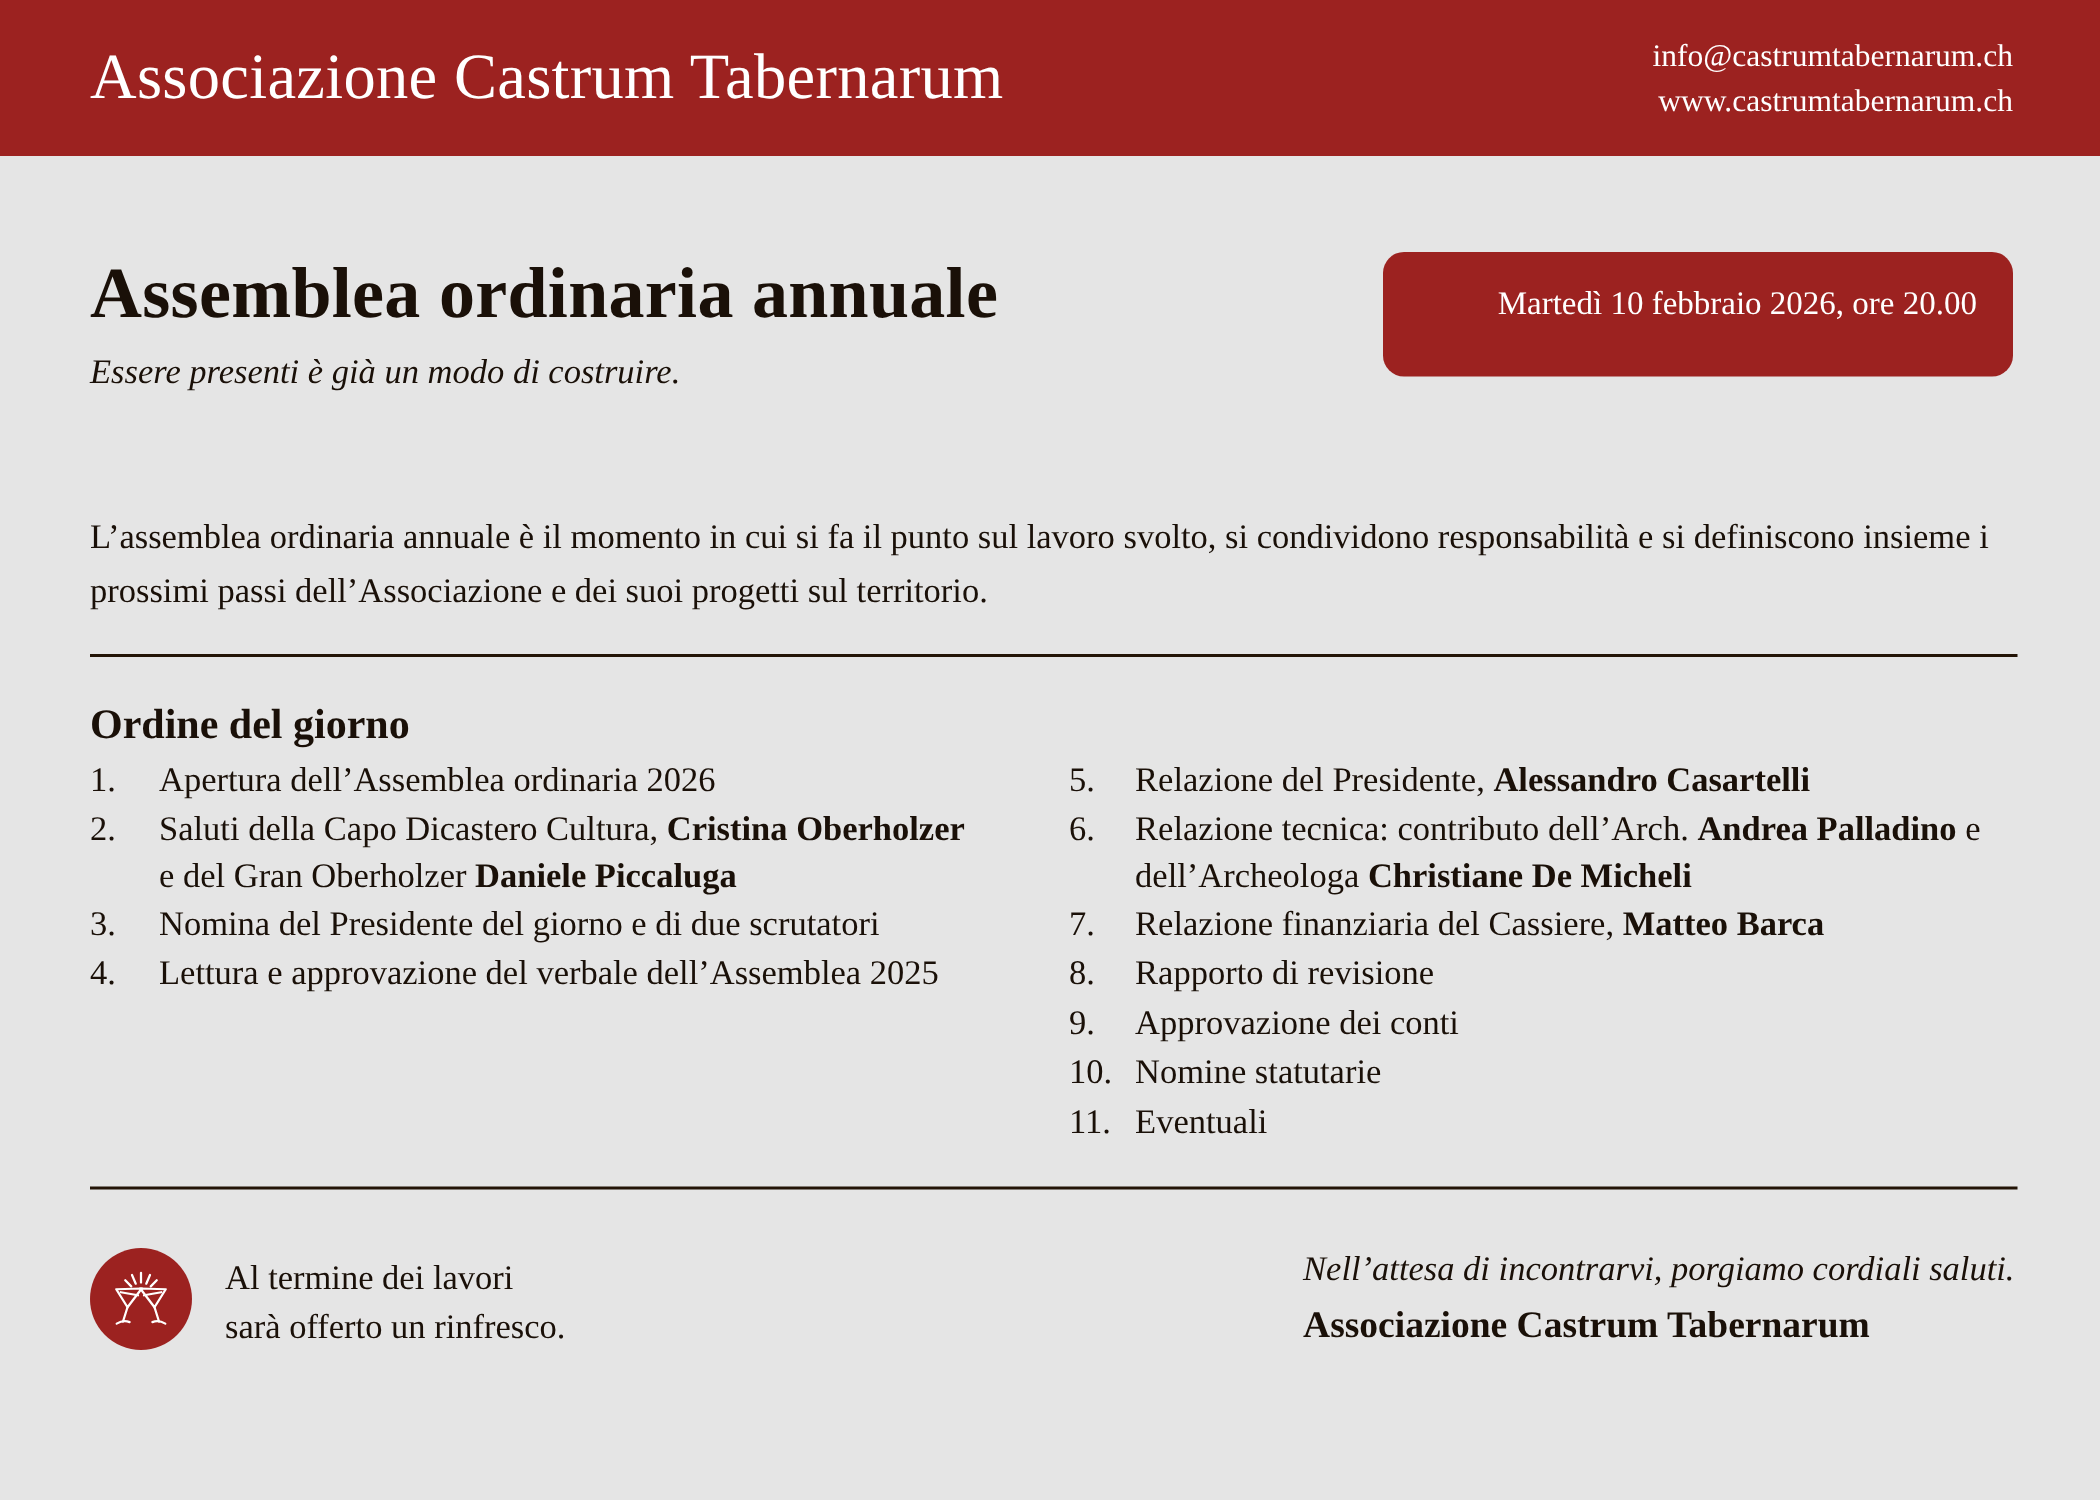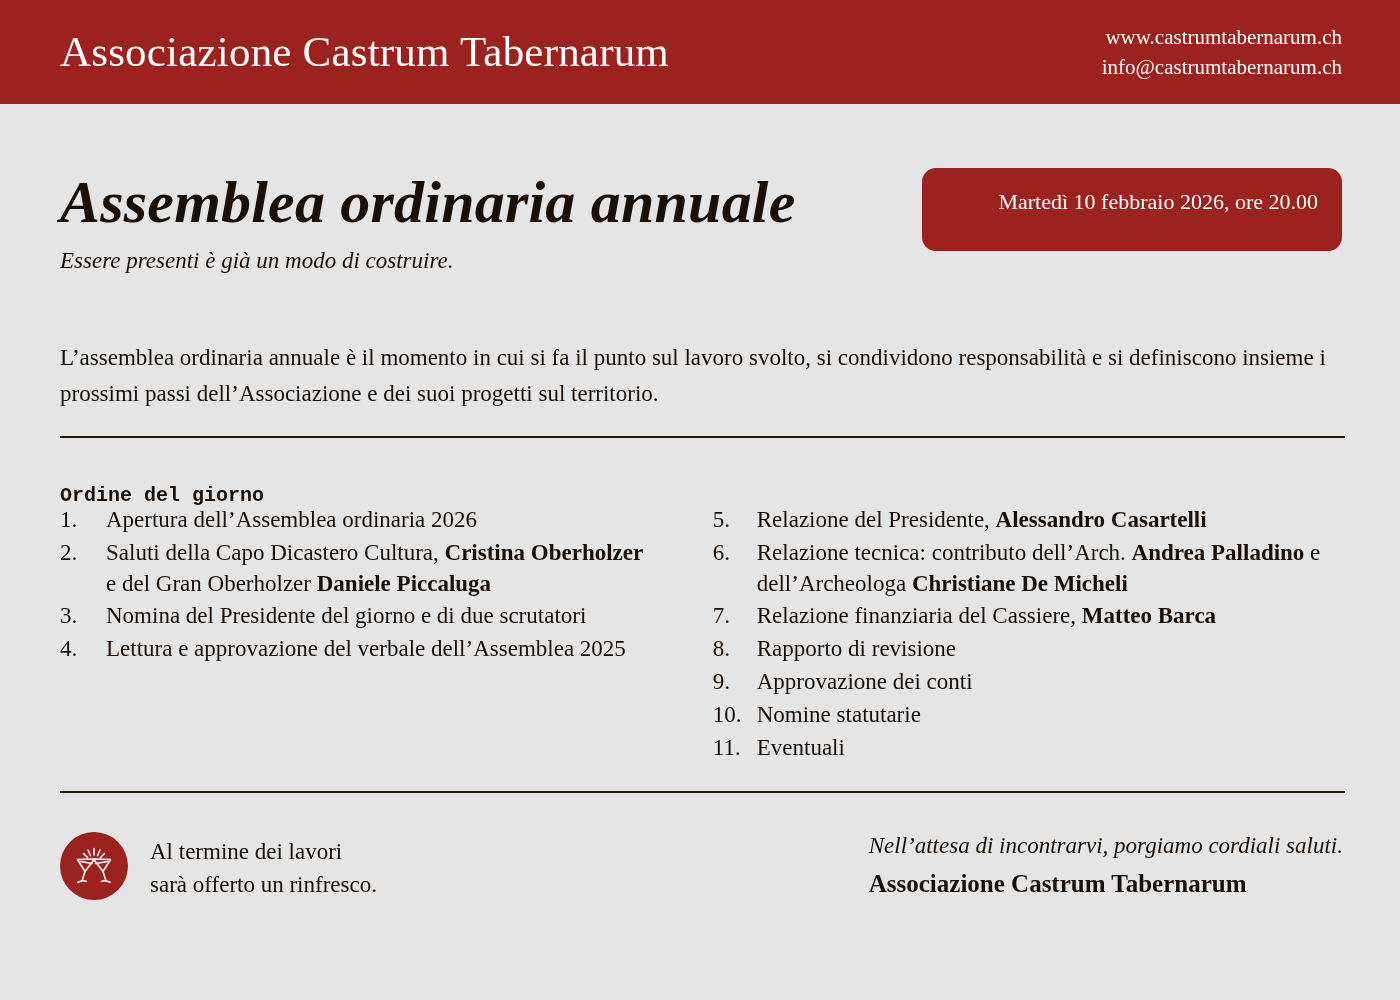--- a/index.html
+++ b/index.html
@@ -55,22 +55,21 @@
     left: 0; top: 104px;
     width: 1400px;
     box-sizing: border-box;
     padding: 64px 58px 0 60px;
     display: flex;
     align-items: flex-start;
     justify-content: space-between;
   }
   .title-block { padding-top: 2px; }
   .doc-title {
-    font-style: italic;
-    font-size: 60px;
+    font-size: 48px;
     line-height: 1.08;
     margin: 0;
     white-space: nowrap;
     letter-spacing: 0.2px;
   }
   .doc-subtitle {
     font-style: italic;
     font-size: 23px;
     line-height: 1.2;
     margin: 12px 0 0 0;
@@ -109,24 +108,23 @@
     height: 2px;
     background: #231406;
   }
   .rule-top { top: 436px; }
   .rule-bottom { top: 791px; }
 
   
   .agenda-heading {
     position: absolute;
     left: 60px;
-    top: 484px;
+    top: 468px;
     font-weight: bold;
-    font-size: 20px;
-    font-family: Liberation Mono, monospace;
+    font-size: 28px;
   }
   .agenda {
     position: absolute;
     left: 60px;
     top: 505px;
     width: 1285px;
     display: flex;
     gap: 60px;
   }
   .agenda-col {
@@ -196,22 +194,22 @@
   }
 </style>
 </head>
 <body>
 
 <div class="page">
 
   <div class="header">
     <div class="header-title">Associazione Castrum Tabernarum</div>
     <div class="header-contact">
+      <div>info@castrumtabernarum.ch</div>
       <div>www.castrumtabernarum.ch</div>
-      <div>info@castrumtabernarum.ch</div>
     </div>
   </div>
 
   <div class="title-row">
     <div class="title-block">
       <h1 class="doc-title">Assemblea ordinaria annuale</h1>
       <p class="doc-subtitle">Essere presenti è già un modo di costruire.</p>
     </div>
     <div class="date-badge">
       <div>Martedì 10 febbraio 2026, ore 20.00</div>

